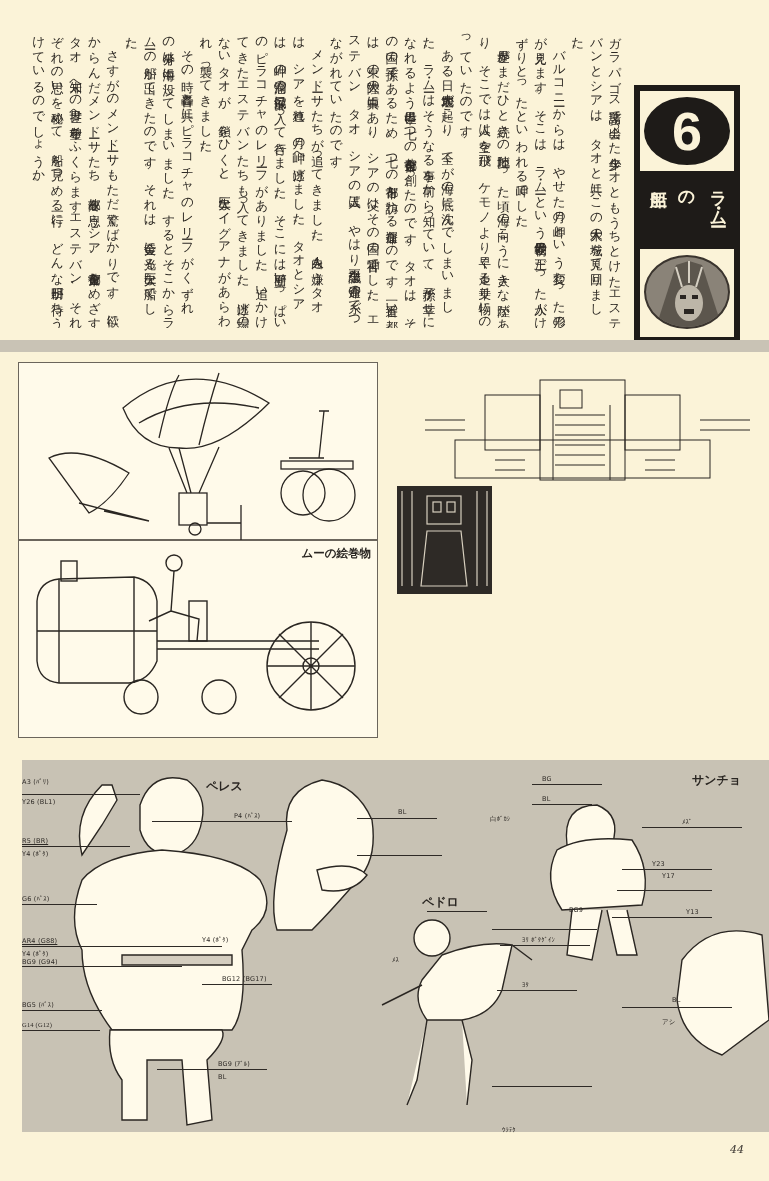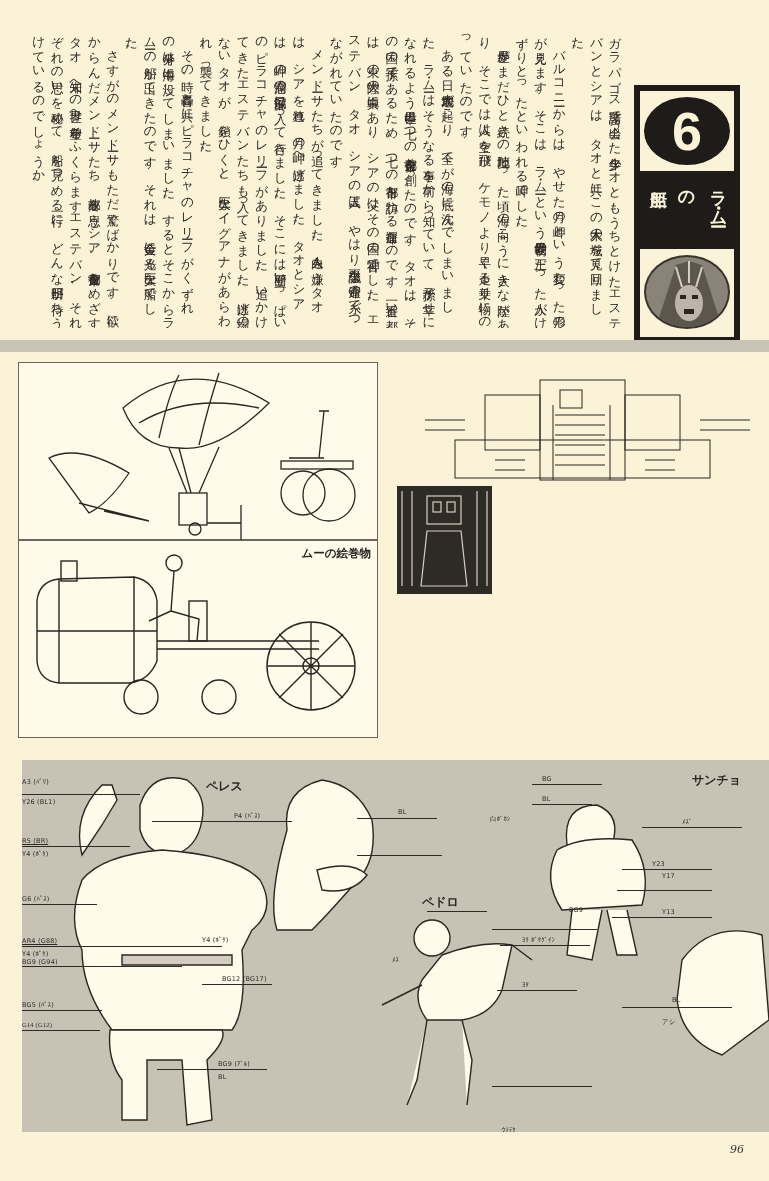--- a/index.html
+++ b/index.html
@@ -288,20 +288,20 @@
     <span class="note" style="left:520px; top:15px;">BG</span>
     <div class="lead" style="left:510px; top:44px; width:60px;"></div>
     <span class="note" style="left:520px; top:35px;">BL</span>
     <div class="lead" style="left:620px; top:67px; width:100px;"></div>
     <span class="note" style="left:660px; top:58px;">ﾒｽﾞ</span>
     <div class="lead" style="left:600px; top:109px; width:90px;"></div>
     <span class="note" style="left:630px; top:100px;">Y23</span>
     <div class="lead" style="left:595px; top:130px; width:95px;"></div>
     <span class="note" style="left:640px; top:112px;">Y17</span>
     <div class="lead" style="left:590px; top:157px; width:100px;"></div>
-    <span class="note" style="left:640px; top:148px;">Y13</span>
+    <span class="note" style="left:664px; top:148px;">Y13</span>
     <div class="lead" style="left:600px; top:247px; width:110px;"></div>
     <span class="note" style="left:650px; top:236px;">BL</span>
     <span class="note" style="left:640px; top:258px;">アシ</span>
   </div>
 
-  <span class="page-number">96</span>
+  <span class="page-number">44</span>
 </div>
 
 </body></html>

